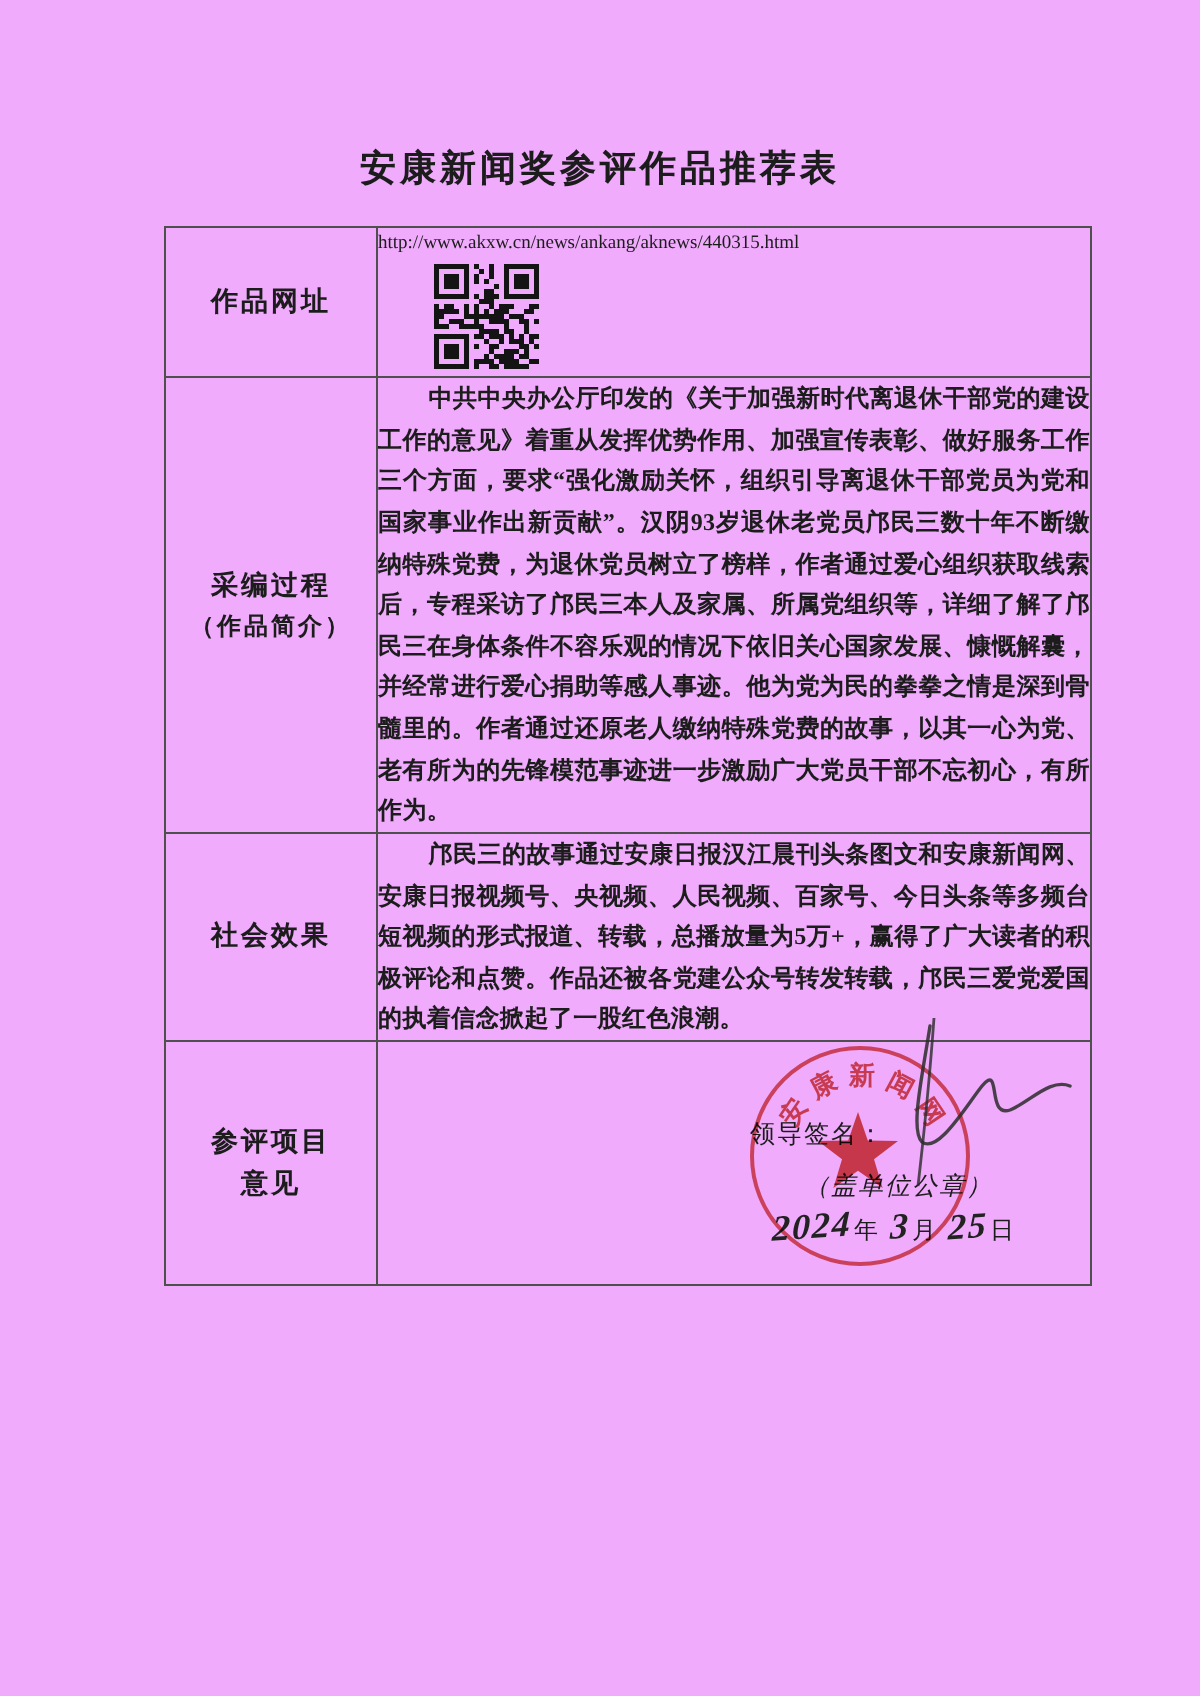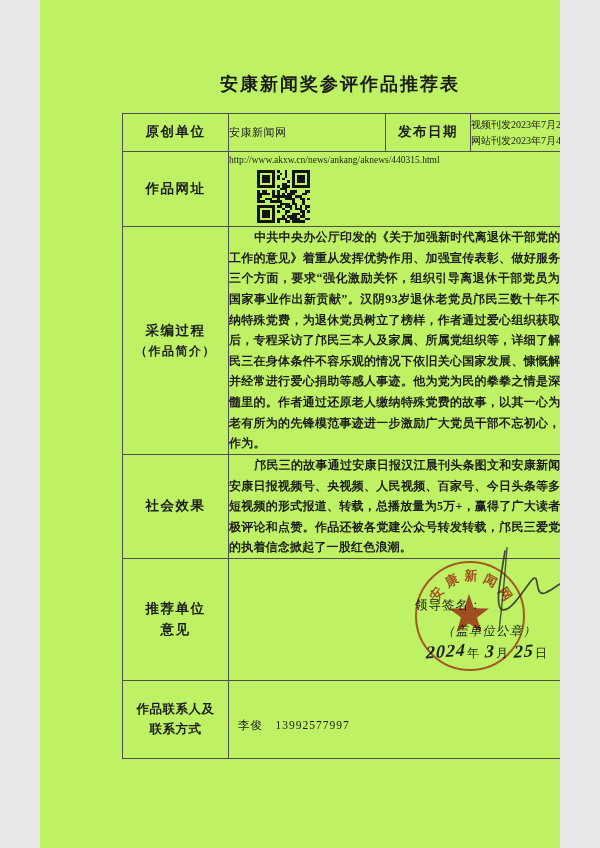--- a/index.html
+++ b/index.html
@@ -1,16 +1,16 @@
 <!DOCTYPE html>
 <html><head>
 <meta charset="utf-8">
 <style>
   html,body{margin:0;padding:0;background:#e8e8e8;}
-  .page{position:relative;width:520px;height:848px;background:#bef264;margin:0 auto;
+  .page{position:relative;width:600px;height:848px;background:#f0abfc;margin:0 auto;
         font-family:"Liberation Serif","DejaVu Serif",serif;color:#1c1c1c;overflow:hidden;}
   .doc-title{position:absolute;top:72px;left:0;width:600px;text-align:center;
              font-size:18px;font-weight:bold;letter-spacing:2px;}
   table.form{position:absolute;left:82px;top:113px;width:463px;border-collapse:collapse;table-layout:fixed;}
   table.form td{border:1px solid #4f4f4f;padding:0;vertical-align:middle;overflow:visible;}
   .lbl{text-align:center;font-size:13.5px;font-weight:bold;letter-spacing:1.5px;line-height:1.55;}
   .val{font-size:11px;padding:4px 9px;letter-spacing:.5px;}
   .val-sm{font-size:10px;padding:3px 6px;line-height:1.55;letter-spacing:0;}
   .para{font-size:12px;line-height:1.72;text-align:justify;padding:7px 10px 6px 10px;
         text-indent:2.1em;letter-spacing:.2px;vertical-align:top;font-weight:bold;}
@@ -45,29 +45,20 @@
         <col style="width:106px">
         <col style="width:157px">
         <col style="width:85px">
         <col style="width:115px">
       </colgroup>
 
     <tbody>
 
 
 
-    <tr style="height:38px">
-      <td class="lbl">原创单位</td>
-      <td class="val">安康新闻网</td>
-      <td class="lbl">发布日期</td>
-      <td class="val-sm">
-        <div>视频刊发2023年7月2日</div>
-        <div>网站刊发2023年7月4日</div>
-      </td>
-    </tr>
 
     <tr style="height:75px">
       <td class="lbl">作品网址</td>
       <td class="url-cell" colspan="3">
         <div class="url-text">http://www.akxw.cn/news/ankang/aknews/440315.html</div>
         <div class="qr-wrap"><svg width="52.5" height="52.5" shape-rendering="crispEdges" xmlns="http://www.w3.org/2000/svg">
                 <rect x="0" y="0" width="2.5" height="2.5" fill="#141414"></rect>
                 <rect x="2.5" y="0" width="2.5" height="2.5" fill="#141414"></rect>
                 <rect x="5" y="0" width="2.5" height="2.5" fill="#141414"></rect>
                 <rect x="7.5" y="0" width="2.5" height="2.5" fill="#141414"></rect>
@@ -315,21 +306,21 @@
       <td class="para" colspan="3">中共中央办公厅印发的《关于加强新时代离退休干部党的建设工作的意见》着重从发挥优势作用、加强宣传表彰、做好服务工作三个方面，要求“强化激励关怀，组织引导离退休干部党员为党和国家事业作出新贡献”。汉阴93岁退休老党员邝民三数十年不断缴纳特殊党费，为退休党员树立了榜样，作者通过爱心组织获取线索后，专程采访了邝民三本人及家属、所属党组织等，详细了解了邝民三在身体条件不容乐观的情况下依旧关心国家发展、慷慨解囊，并经常进行爱心捐助等感人事迹。他为党为民的拳拳之情是深到骨髓里的。作者通过还原老人缴纳特殊党费的故事，以其一心为党、老有所为的先锋模范事迹进一步激励广大党员干部不忘初心，有所作为。</td>
     </tr>
 
     <tr style="height:85px">
       <td class="lbl">社会效果</td>
       <td class="para" colspan="3">邝民三的故事通过安康日报汉江晨刊头条图文和安康新闻网、安康日报视频号、央视频、人民视频、百家号、今日头条等多频台短视频的形式报道、转载，总播放量为5万+，赢得了广大读者的积极评论和点赞。作品还被各党建公众号转发转载，邝民三爱党爱国的执着信念掀起了一股红色浪潮。</td>
     </tr>
 
     <tr style="height:122px">
       <td class="lbl">
-        <div>推荐单位</div>
+        <div>参评项目</div>
         <div>意见</div>
       </td>
       <td class="opinion-cell" colspan="3">
         <span class="sign-label">领导签名：</span>
         <span class="seal-note">（盖单位公章）</span>
         <span class="date-line">
           <span class="hand">2024</span><span>年</span>
           <span class="hand">3</span><span>月</span>
           <span class="hand">25</span><span>日</span>
         </span>
@@ -346,24 +337,15 @@
           </svg>
         </div>
 
         <svg class="sig-svg" width="130" height="100" viewBox="0 0 130 100">
           <path d="M38,4 C34,30 28,56 34,62 C42,68 56,44 64,34 C74,22 66,50 78,46 C88,42 98,30 108,34" stroke="#2b2b2b" stroke-width="1.7" fill="none" stroke-linecap="round" opacity="0.85"></path>
           <path d="M40,0 C38,28 35,58 32,84" stroke="#2b2b2b" stroke-width="1.4" fill="none" opacity="0.8"></path>
         </svg>
       </td>
     </tr>
 
-    <tr style="height:78px">
-      <td class="lbl" style="font-size:12.5px;letter-spacing:.5px">
-        <div>作品联系人及</div>
-        <div>联系方式</div>
-      </td>
-      <td class="contact-cell" colspan="3">
-        <div class="contact-val val">李俊　13992577997</div>
-      </td>
-    </tr>
   </tbody>
     </table>
 </div>
 
 </body></html>

